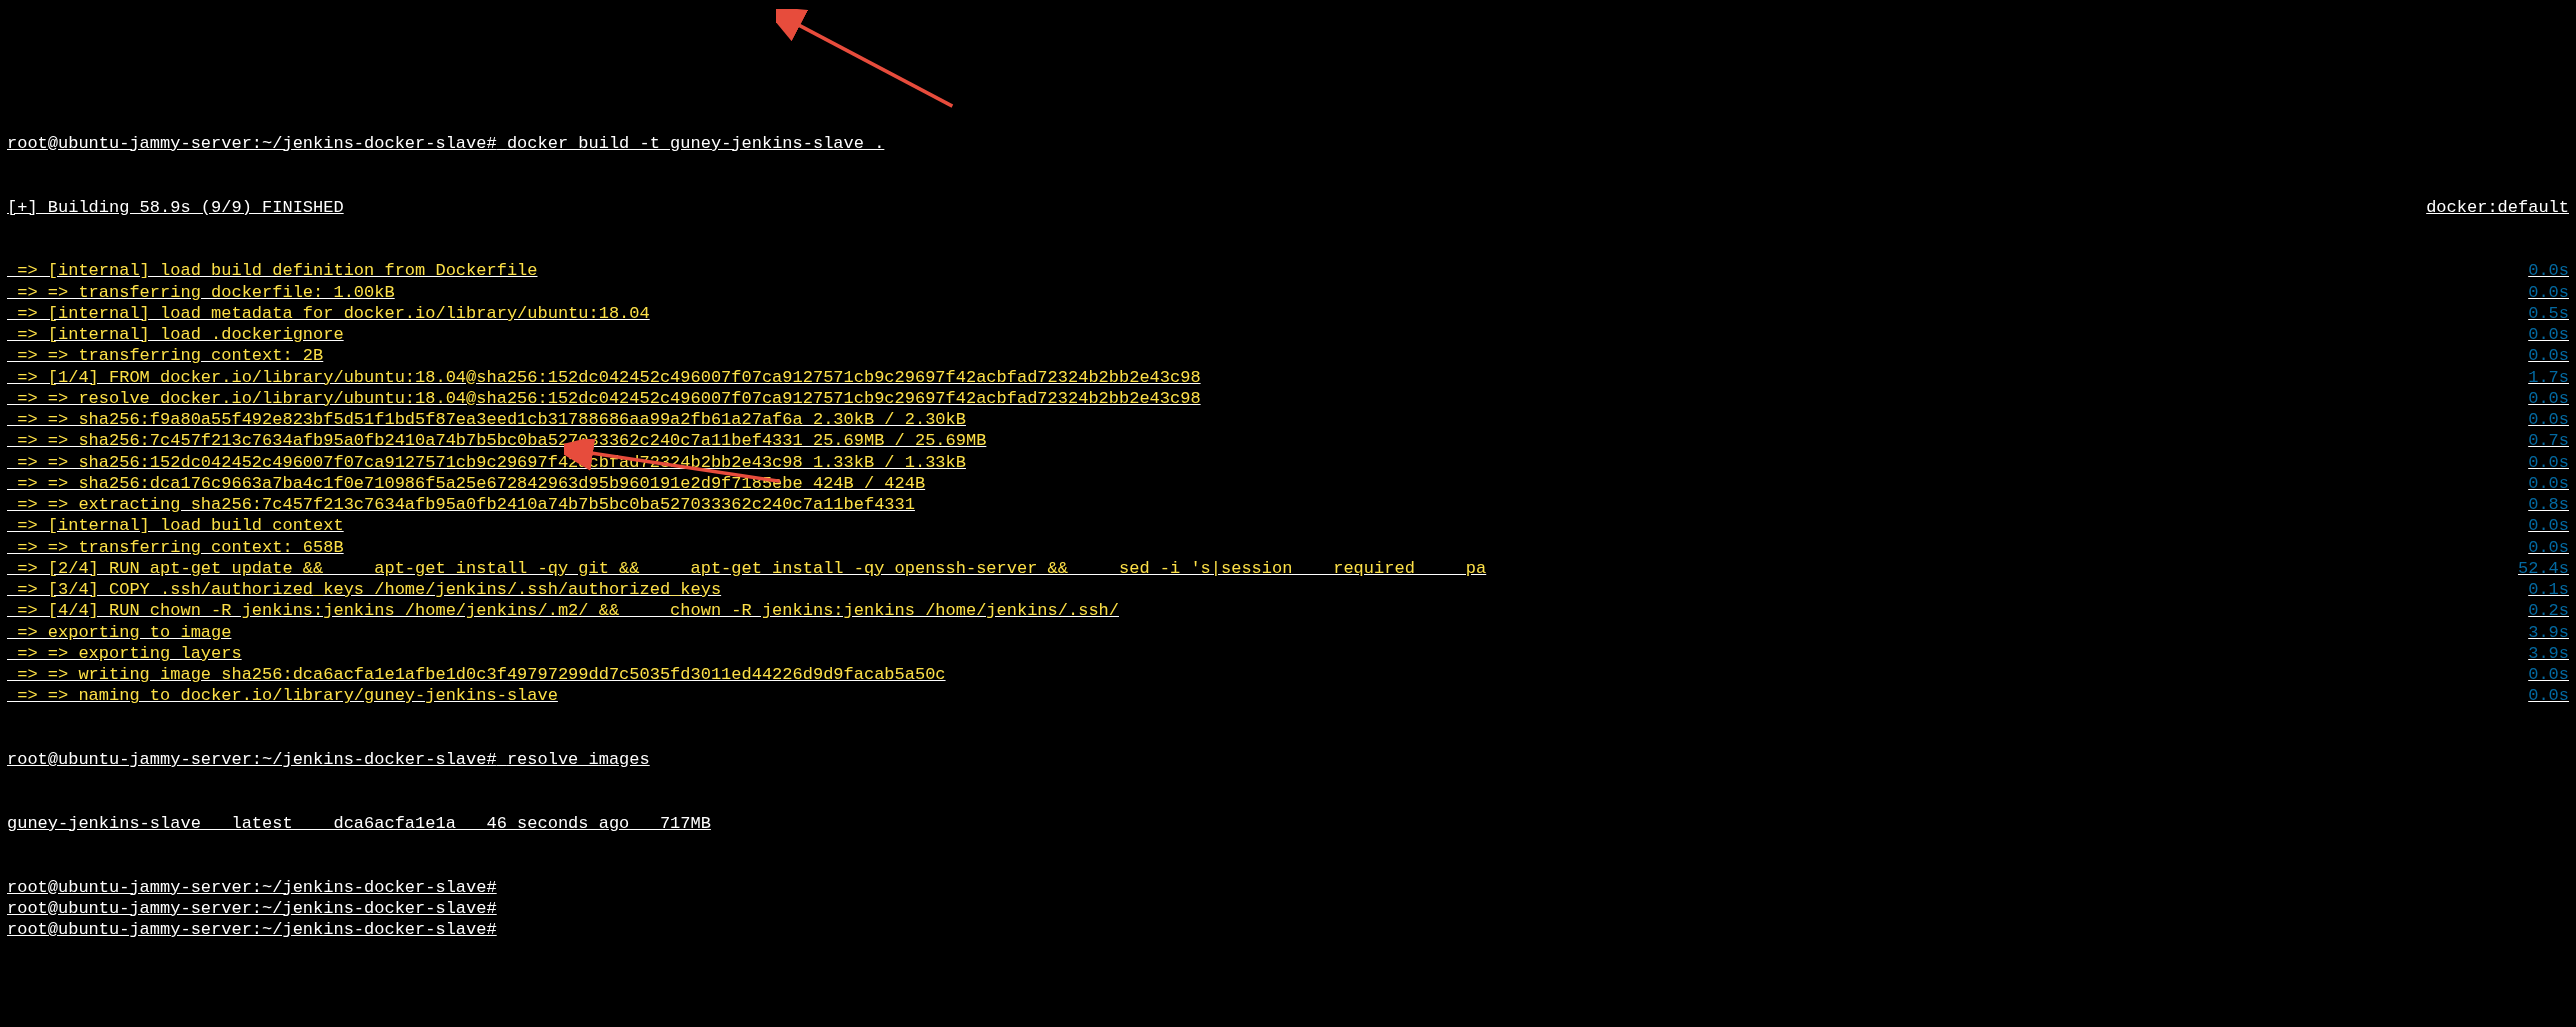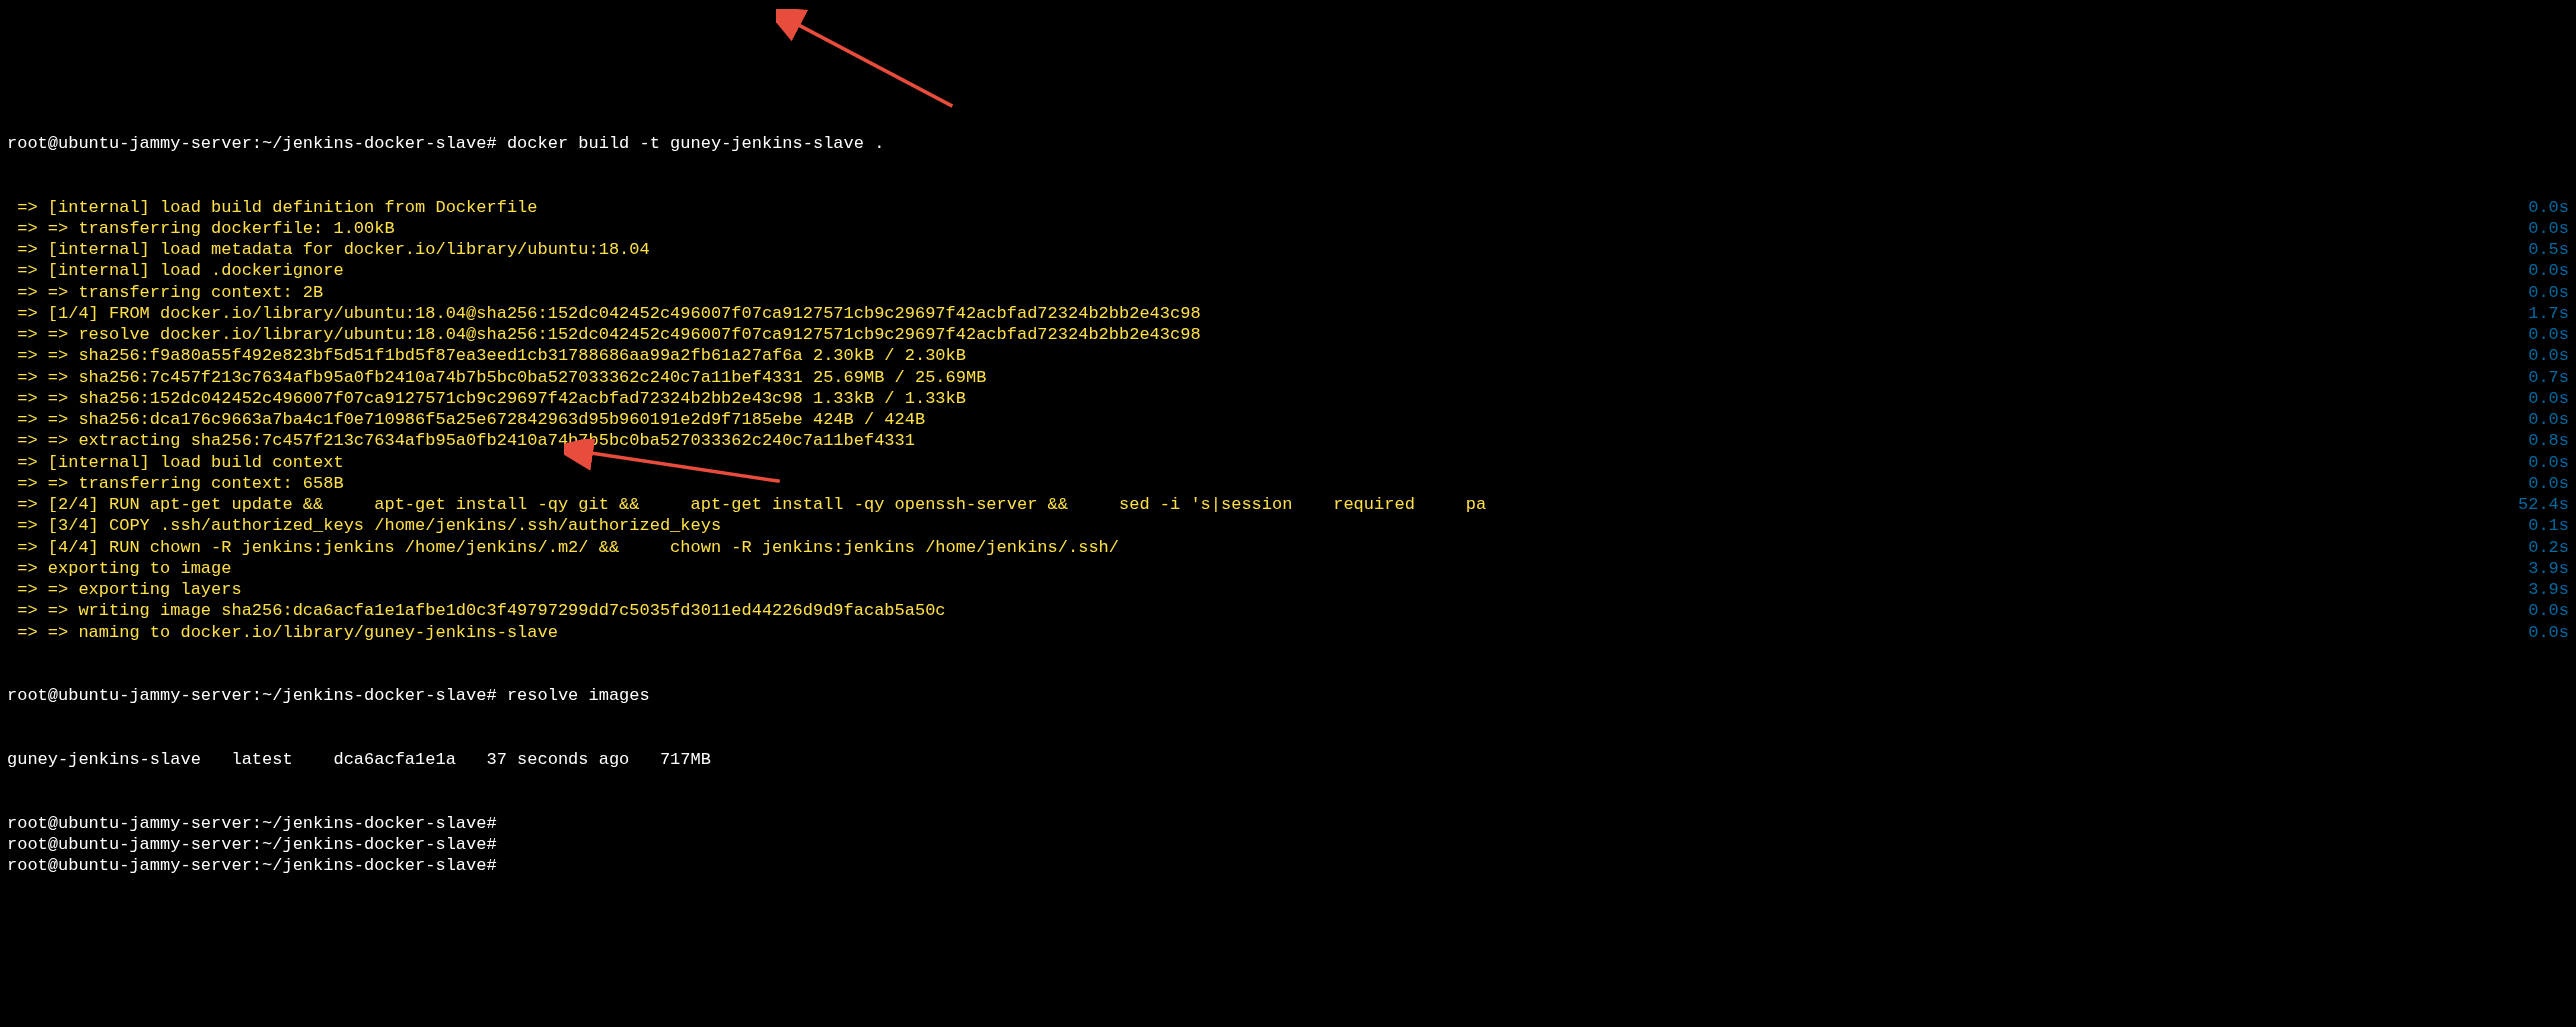--- a/index.html
+++ b/index.html
@@ -15,20 +15,21 @@
       line-height: 1.25;
       padding: 5.3px 7px;
       white-space: pre;
       overflow-x: auto;
       position: relative;
     }
     .line {
       display: flex;
       justify-content: space-between;
       min-width: 100%;
+      text-decoration: underline;
     }
     .line-content {
       flex: 1;
       white-space: pre;
     }
     .line-right {
       white-space: pre;
       padding-left: 17.6px;
     }
     .prompt {
@@ -62,26 +63,30 @@
   </style>
 </head>
 <body>
 
 
 
 <div>
   <div class="line">
     <span class="line-content"><span class="prompt">root@ubuntu-jammy-server:~/jenkins-docker-slave#</span> <span class="command">docker build -t guney-jenkins-slave .</span></span>
   </div>
+  <div class="line">
+    <span class="line-content building">[+] Building 58.9s (9/9) FINISHED</span>
+    <span class="line-right docker-default">docker:default</span>
+  </div>
   <div id="steps-container"><div class="line"><span class="line-content step"> =&gt; [internal] load build definition from Dockerfile</span><span class="line-right timing">0.0s</span></div><div class="line"><span class="line-content step"> =&gt; =&gt; transferring dockerfile: 1.00kB</span><span class="line-right timing">0.0s</span></div><div class="line"><span class="line-content step"> =&gt; [internal] load metadata for docker.io/library/ubuntu:18.04</span><span class="line-right timing">0.5s</span></div><div class="line"><span class="line-content step"> =&gt; [internal] load .dockerignore</span><span class="line-right timing">0.0s</span></div><div class="line"><span class="line-content step"> =&gt; =&gt; transferring context: 2B</span><span class="line-right timing">0.0s</span></div><div class="line"><span class="line-content step"> =&gt; [1/4] FROM docker.io/library/ubuntu:18.04@sha256:152dc042452c496007f07ca9127571cb9c29697f42acbfad72324b2bb2e43c98</span><span class="line-right timing">1.7s</span></div><div class="line"><span class="line-content step"> =&gt; =&gt; resolve docker.io/library/ubuntu:18.04@sha256:152dc042452c496007f07ca9127571cb9c29697f42acbfad72324b2bb2e43c98</span><span class="line-right timing">0.0s</span></div><div class="line"><span class="line-content step"> =&gt; =&gt; sha256:f9a80a55f492e823bf5d51f1bd5f87ea3eed1cb31788686aa99a2fb61a27af6a 2.30kB / 2.30kB</span><span class="line-right timing">0.0s</span></div><div class="line"><span class="line-content step"> =&gt; =&gt; sha256:7c457f213c7634afb95a0fb2410a74b7b5bc0ba527033362c240c7a11bef4331 25.69MB / 25.69MB</span><span class="line-right timing">0.7s</span></div><div class="line"><span class="line-content step"> =&gt; =&gt; sha256:152dc042452c496007f07ca9127571cb9c29697f42acbfad72324b2bb2e43c98 1.33kB / 1.33kB</span><span class="line-right timing">0.0s</span></div><div class="line"><span class="line-content step"> =&gt; =&gt; sha256:dca176c9663a7ba4c1f0e710986f5a25e672842963d95b960191e2d9f7185ebe 424B / 424B</span><span class="line-right timing">0.0s</span></div><div class="line"><span class="line-content step"> =&gt; =&gt; extracting sha256:7c457f213c7634afb95a0fb2410a74b7b5bc0ba527033362c240c7a11bef4331</span><span class="line-right timing">0.8s</span></div><div class="line"><span class="line-content step"> =&gt; [internal] load build context</span><span class="line-right timing">0.0s</span></div><div class="line"><span class="line-content step"> =&gt; =&gt; transferring context: 658B</span><span class="line-right timing">0.0s</span></div><div class="line"><span class="line-content step"> =&gt; [2/4] RUN apt-get update &amp;&amp;     apt-get install -qy git &amp;&amp;     apt-get install -qy openssh-server &amp;&amp;     sed -i 's|session    required     pa</span><span class="line-right timing">52.4s</span></div><div class="line"><span class="line-content step"> =&gt; [3/4] COPY .ssh/authorized_keys /home/jenkins/.ssh/authorized_keys</span><span class="line-right timing">0.1s</span></div><div class="line"><span class="line-content step"> =&gt; [4/4] RUN chown -R jenkins:jenkins /home/jenkins/.m2/ &amp;&amp;     chown -R jenkins:jenkins /home/jenkins/.ssh/</span><span class="line-right timing">0.2s</span></div><div class="line"><span class="line-content step"> =&gt; exporting to image</span><span class="line-right timing">3.9s</span></div><div class="line"><span class="line-content step"> =&gt; =&gt; exporting layers</span><span class="line-right timing">3.9s</span></div><div class="line"><span class="line-content step"> =&gt; =&gt; writing image sha256:dca6acfa1e1afbe1d0c3f49797299dd7c5035fd3011ed44226d9d9facab5a50c</span><span class="line-right timing">0.0s</span></div><div class="line"><span class="line-content step"> =&gt; =&gt; naming to docker.io/library/guney-jenkins-slave</span><span class="line-right timing">0.0s</span></div></div>
   <div class="line">
     <span class="line-content"><span class="prompt">root@ubuntu-jammy-server:~/jenkins-docker-slave#</span> <span class="command">resolve images</span></span>
   </div>
   <div class="line">
-    <span class="line-content table-row" id="table-row">guney-jenkins-slave   latest    dca6acfa1e1a   37 seconds ago   717MB</span>
+    <span class="line-content table-row" id="table-row">guney-jenkins-slave   latest    dca6acfa1e1a   46 seconds ago   717MB</span>
   </div>
   <div id="empty-prompts"><div class="line"><span class="line-content prompt">root@ubuntu-jammy-server:~/jenkins-docker-slave#</span></div><div class="line"><span class="line-content prompt">root@ubuntu-jammy-server:~/jenkins-docker-slave#</span></div><div class="line"><span class="line-content prompt">root@ubuntu-jammy-server:~/jenkins-docker-slave#</span></div></div>
 </div>
 
 <svg class="annotation-arrow" style="top:8.8px; left:776px; width:194px; height:106px;" viewBox="0 0 220 120" width="194" height="106">
   <defs>
     <marker id="arrowhead1" markerWidth="12" markerHeight="10" refX="2" refY="5" orient="auto">
       <polygon points="0 0, 12 5, 0 10" fill="#e74c3c"></polygon>
     </marker>
   </defs>

